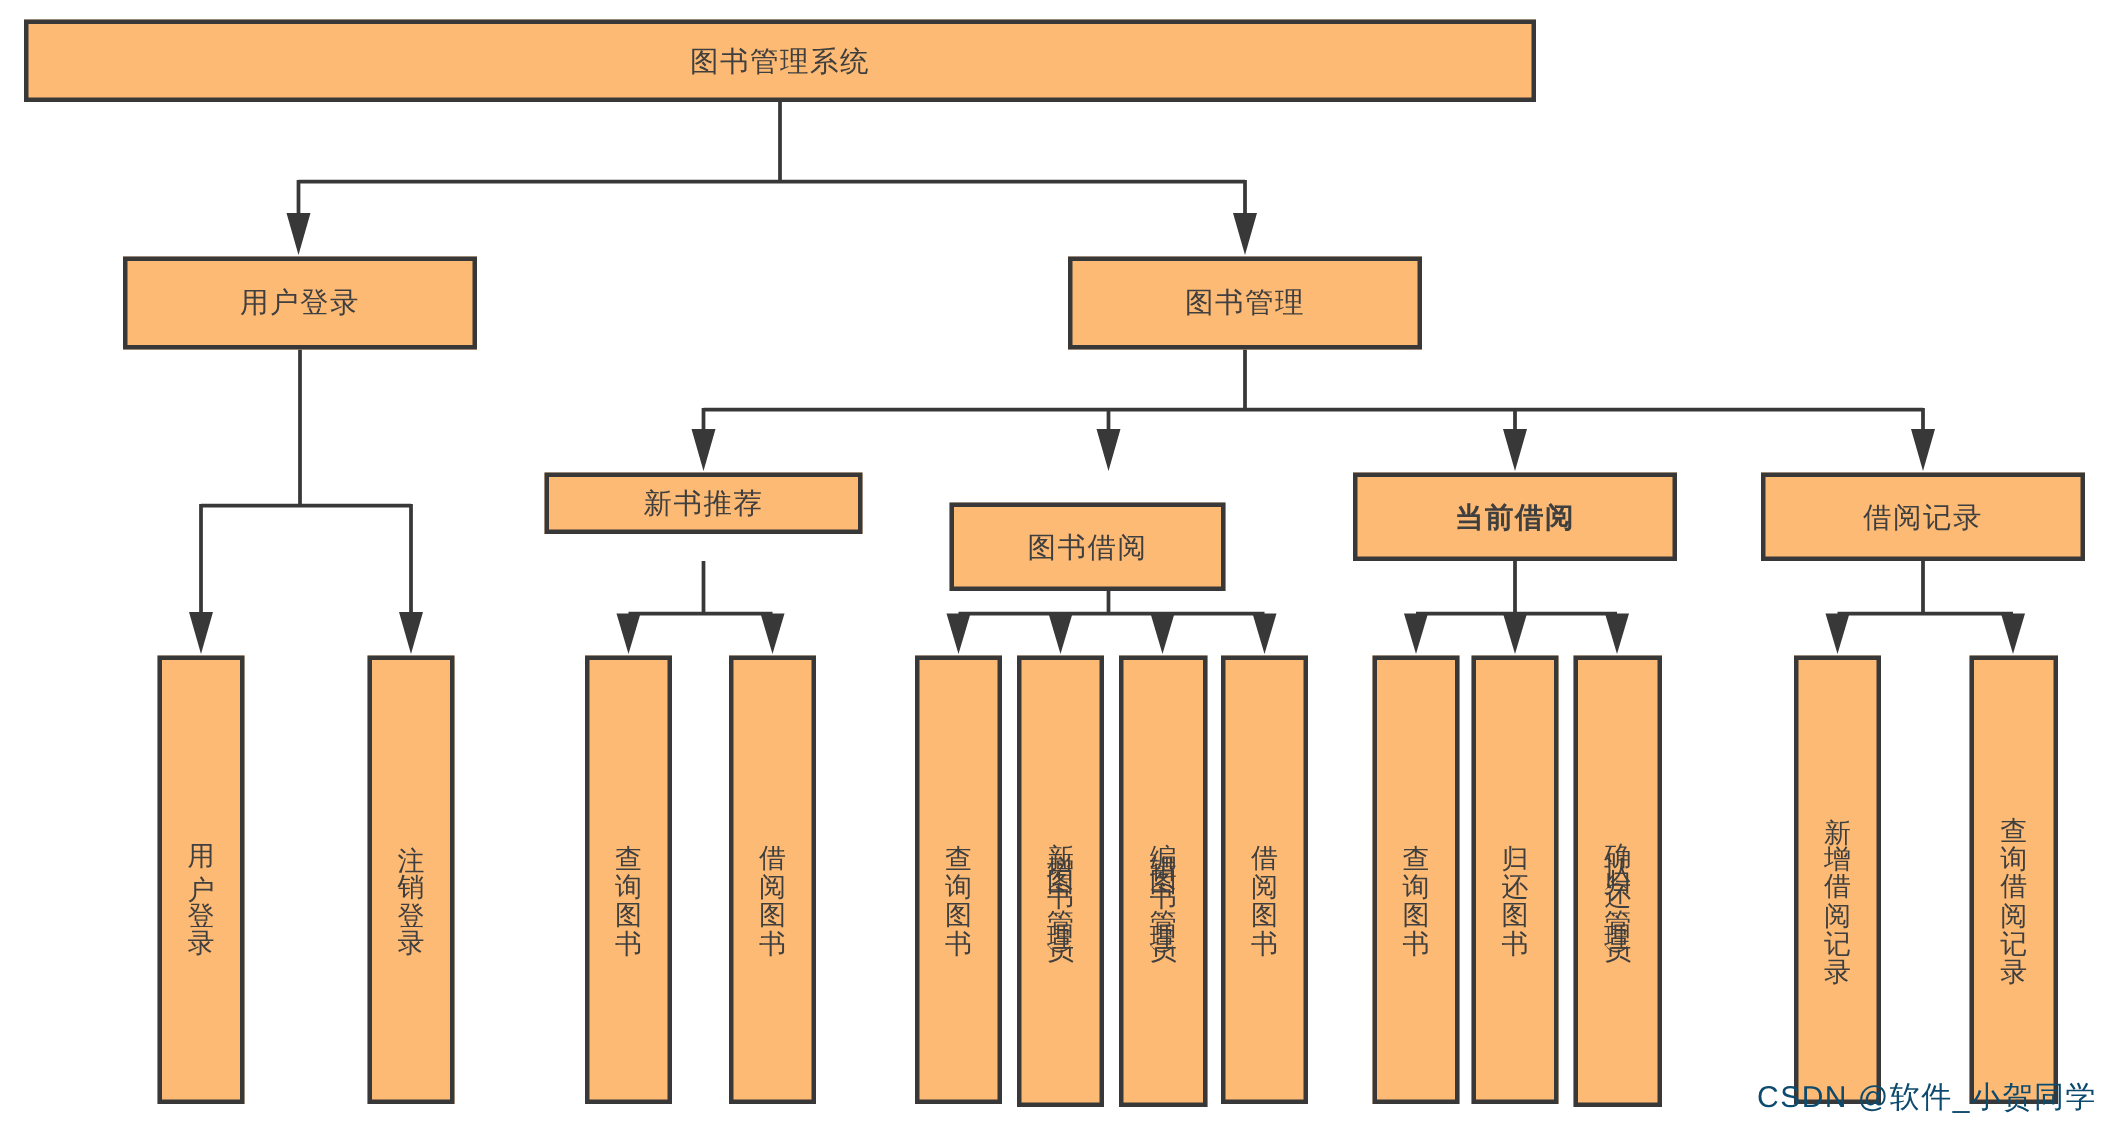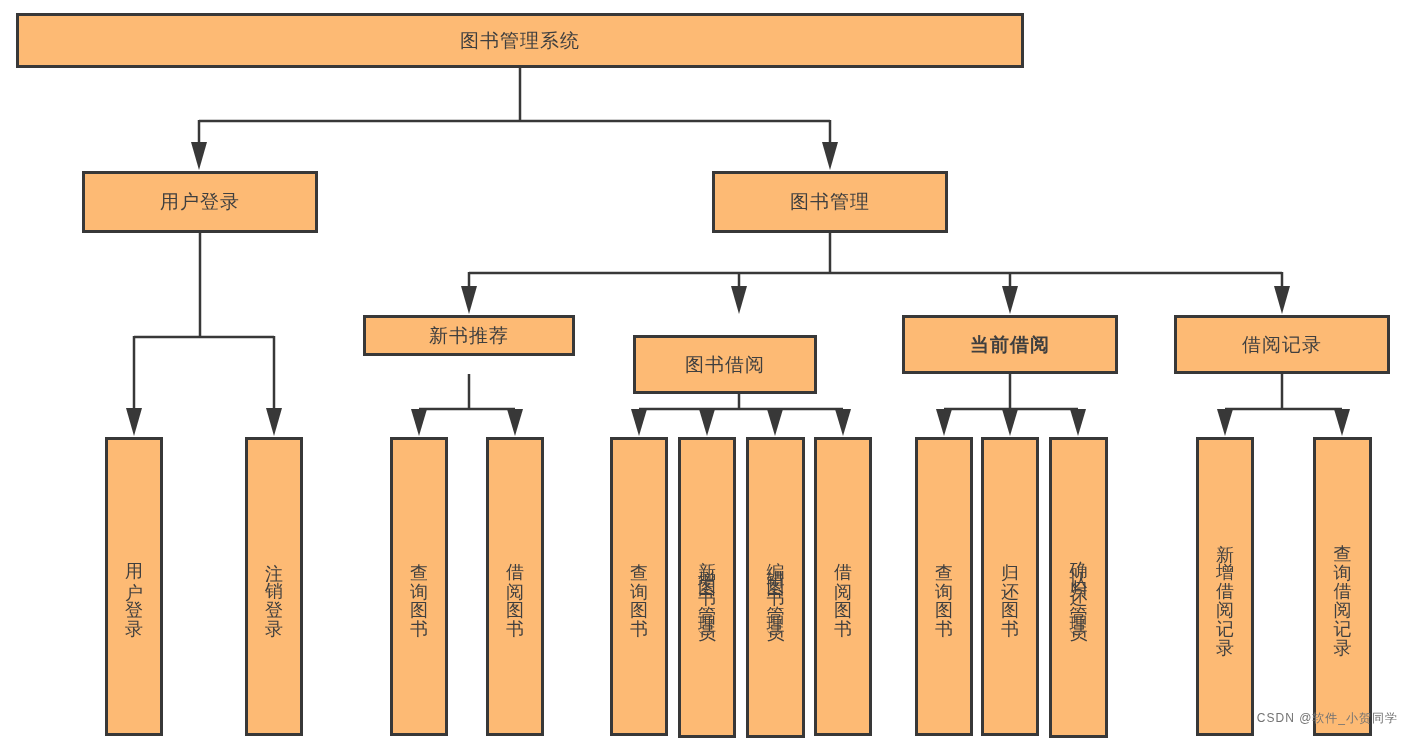--- a/index.html
+++ b/index.html
@@ -44,24 +44,24 @@
     letter-spacing: 1.05em;
     line-height: 1;
     white-space: normal;
   }
   .leaf.tight {
     letter-spacing: 0.5em;
   }
   .watermark {
     position: absolute;
     right: 7px;
-    bottom: 20px;
-    font-size: 12px;
+    bottom: 2px;
+    font-size: 20px;
     letter-spacing: 1px;
-    color: #737373;
+    color: #0c4a6e;
     z-index: 5;
     white-space: nowrap;
   }
 </style>
 </head>
 <body>
 
 <div class="stage">
 
   <svg class="wires" viewBox="0 0 1405 747" xmlns="http://www.w3.org/2000/svg">

